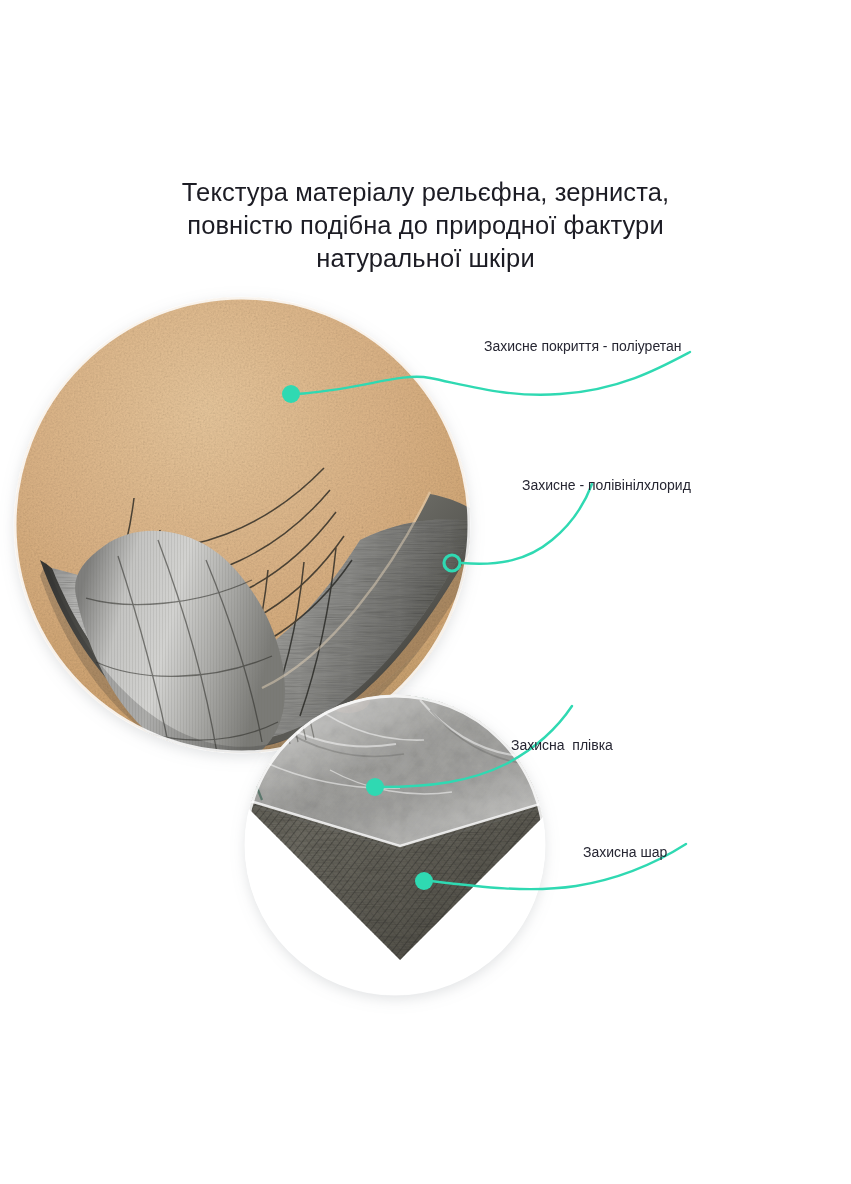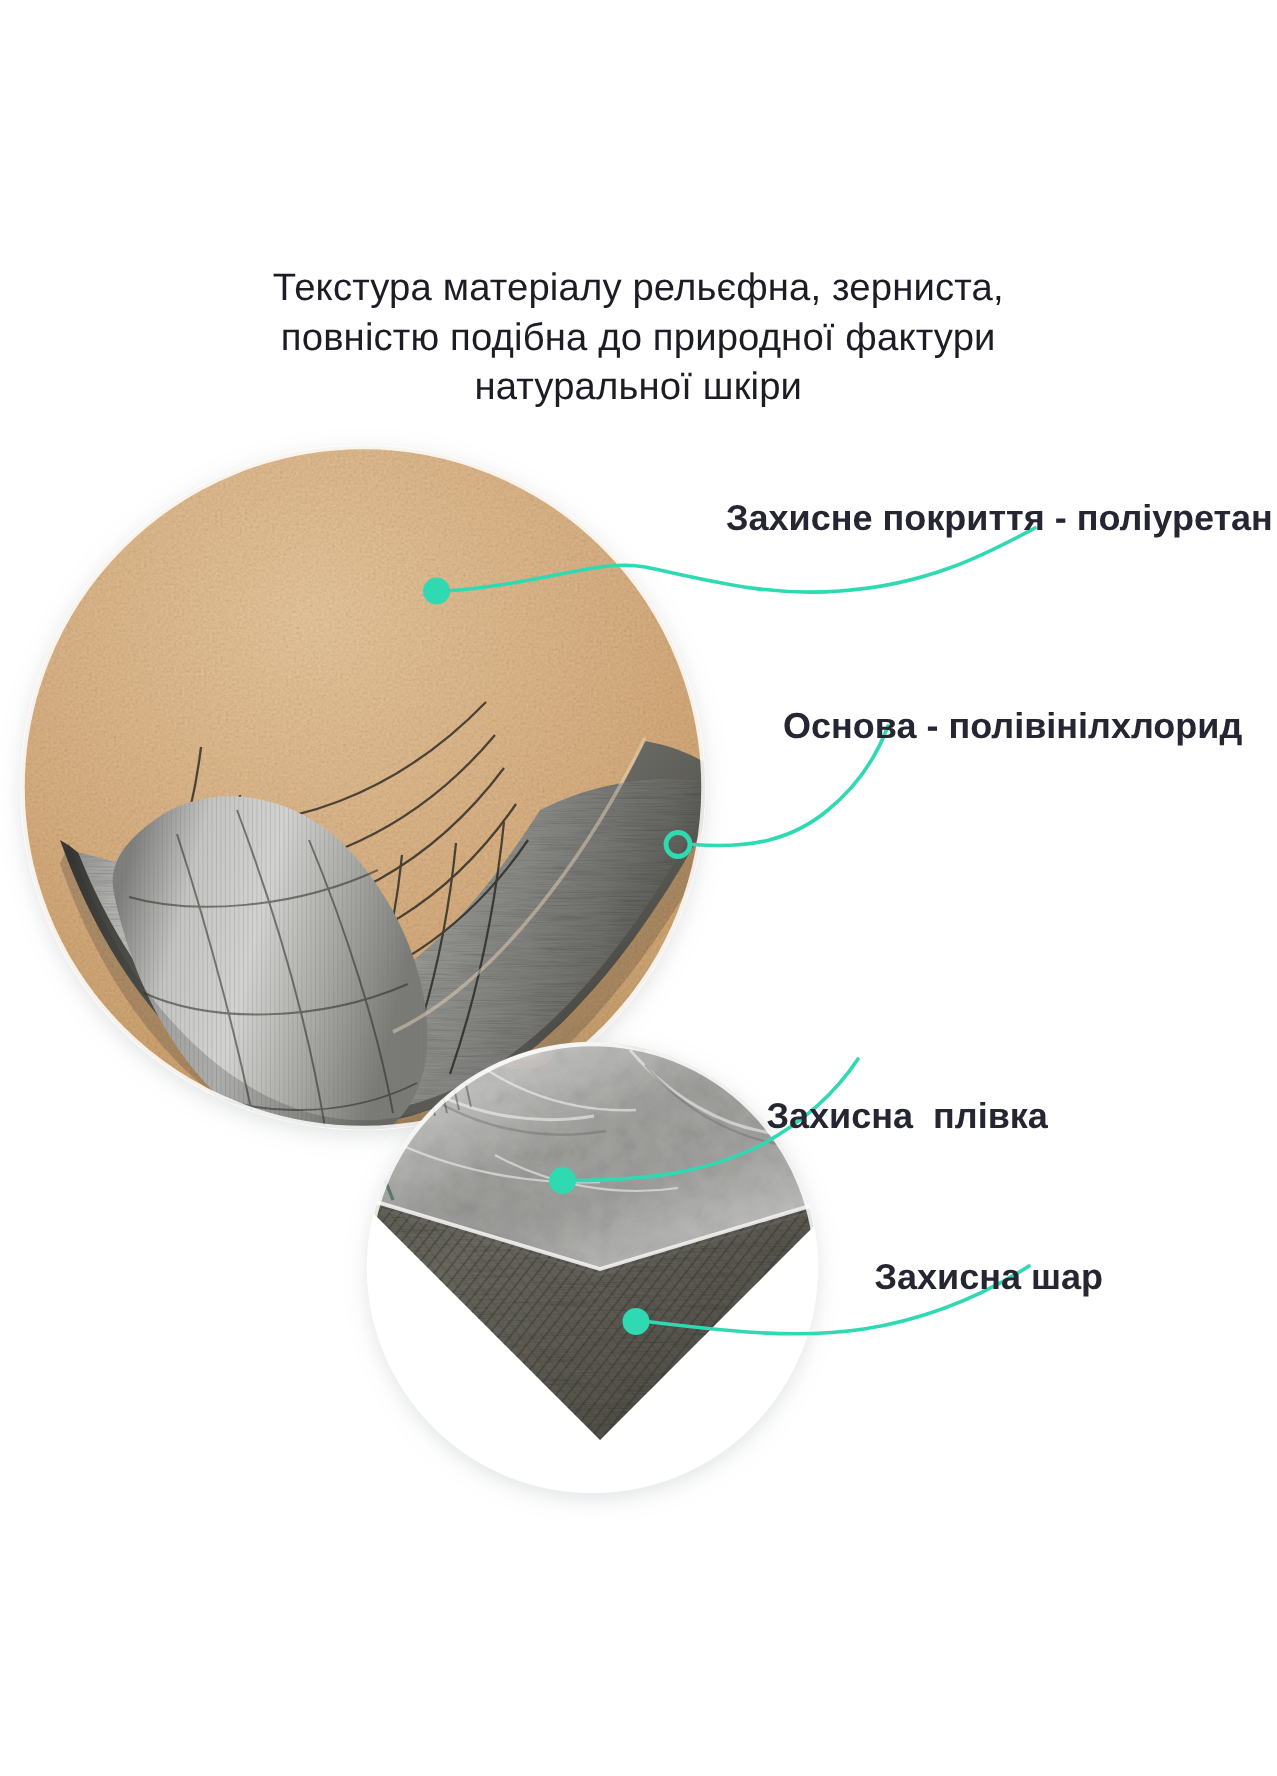--- a/index.html
+++ b/index.html
@@ -33,25 +33,25 @@
   
   #art {
     position: absolute;
     left: 0; top: 0;
     width: 851px; height: 1184px;
   }
 
   
   .callout-label {
     position: absolute;
-    font-size: 24px;
+    font-size: 14px;
     line-height: 22px;
     color: #262632;
     white-space: pre;
-    font-weight: 700;
+    font-weight: 400;
   }
   #label-0 { left: 484px; top: 335px; }
   #label-1 { left: 522px; top: 474px; }
   #label-2 { left: 511px; top: 734px; }
   #label-3 { left: 583px; top: 841px; }
 </style>
 </head>
 <body>
 
 <div id="page">
@@ -335,19 +335,19 @@
     <g>
       <circle cx="291" cy="394" r="9" fill="#2fd9b2"></circle>
       <circle cx="452" cy="563" r="8" fill="none" stroke="#2fd9b2" stroke-width="3.2"></circle>
       <circle cx="375" cy="787" r="9" fill="#2fd9b2"></circle>
       <circle cx="424" cy="881" r="9" fill="#2fd9b2"></circle>
     </g>
   </svg>
 
   <div class="callout-label" id="label-0">Захисне покриття - поліуретан</div>
 
-  <div class="callout-label" id="label-1">Основа - полівінілхлорид</div>
+  <div class="callout-label" id="label-1">Захисне - полівінілхлорид</div>
 
   <div class="callout-label" id="label-2">Захисна  плівка</div>
 
   <div class="callout-label" id="label-3">Захисна шар</div>
 
 </div>
 
 </body></html>

